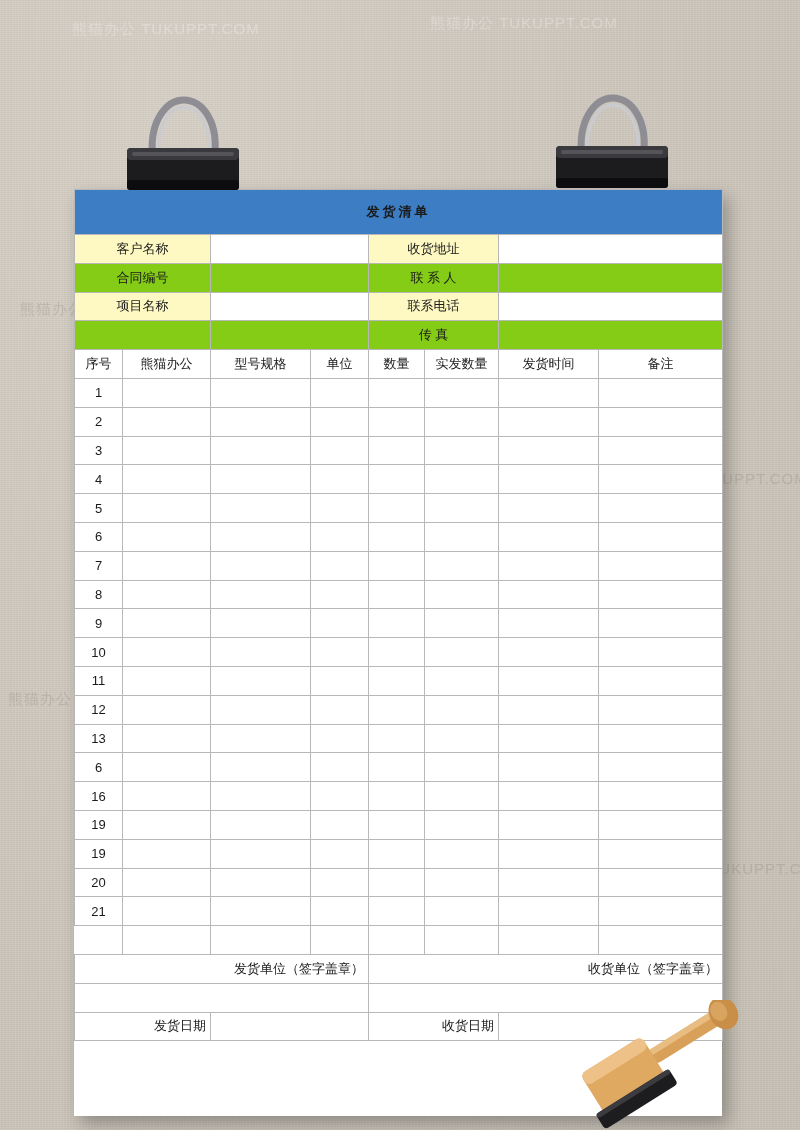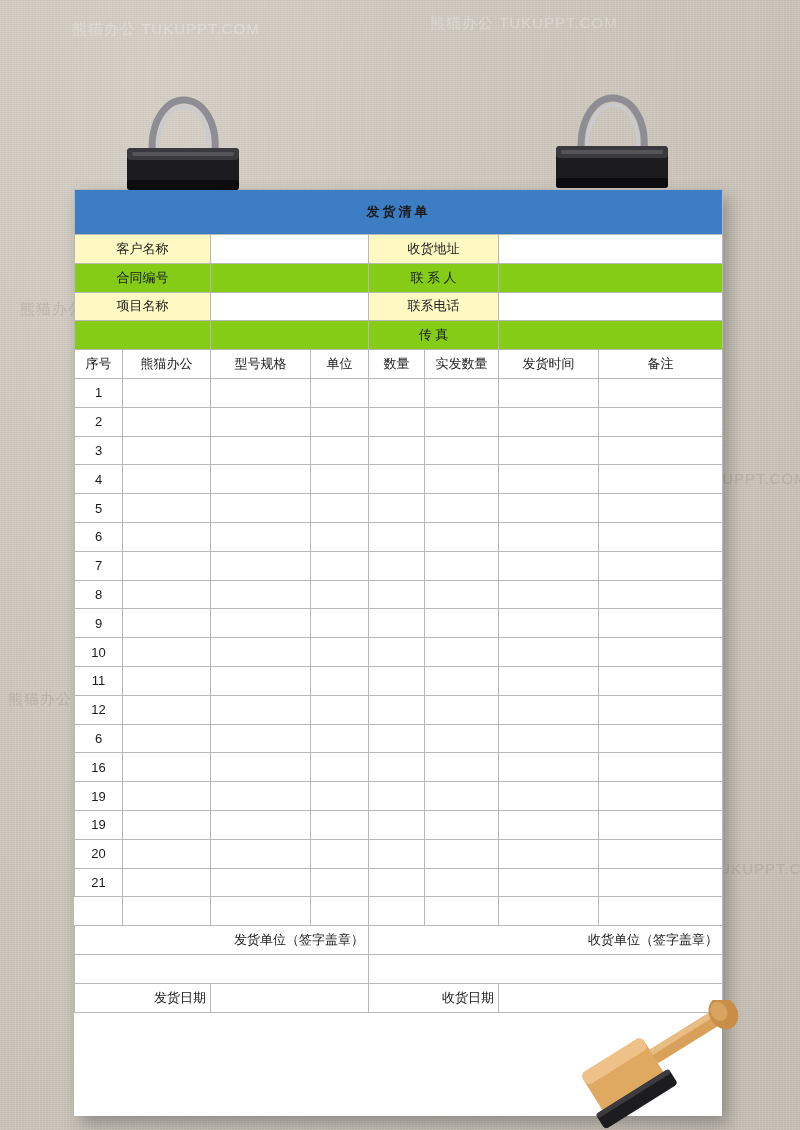--- a/index.html
+++ b/index.html
@@ -306,20 +306,30 @@
             <td class="idx">12</td>
             <td></td>
             <td></td>
             <td></td>
             <td></td>
             <td></td>
             <td></td>
             <td></td>
           </tr>
       <tr>
+            <td class="idx">13</td>
+            <td></td>
+            <td></td>
+            <td></td>
+            <td></td>
+            <td></td>
+            <td></td>
+            <td></td>
+          </tr>
+      <tr>
             <td class="idx">6</td>
             <td></td>
             <td></td>
             <td></td>
             <td></td>
             <td></td>
             <td></td>
             <td></td>
           </tr>
       <tr>

